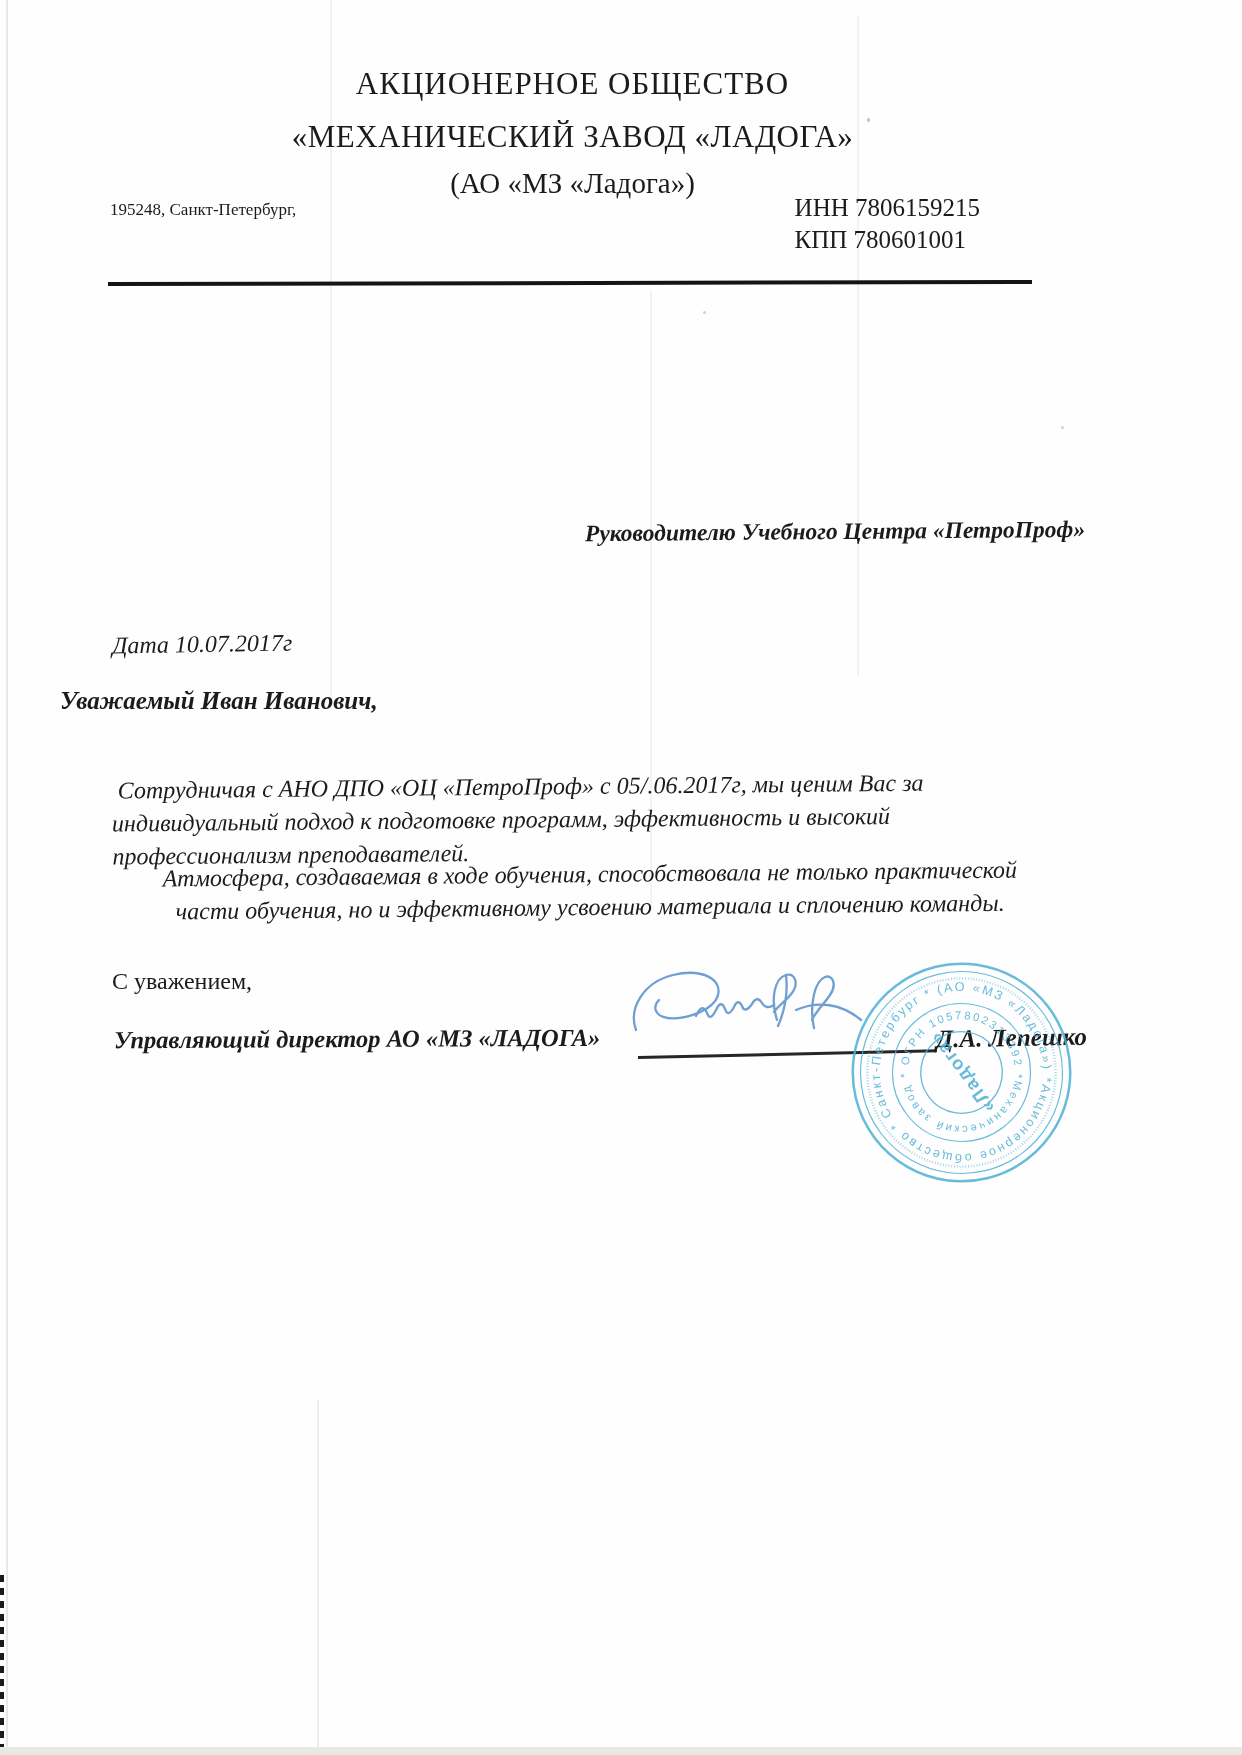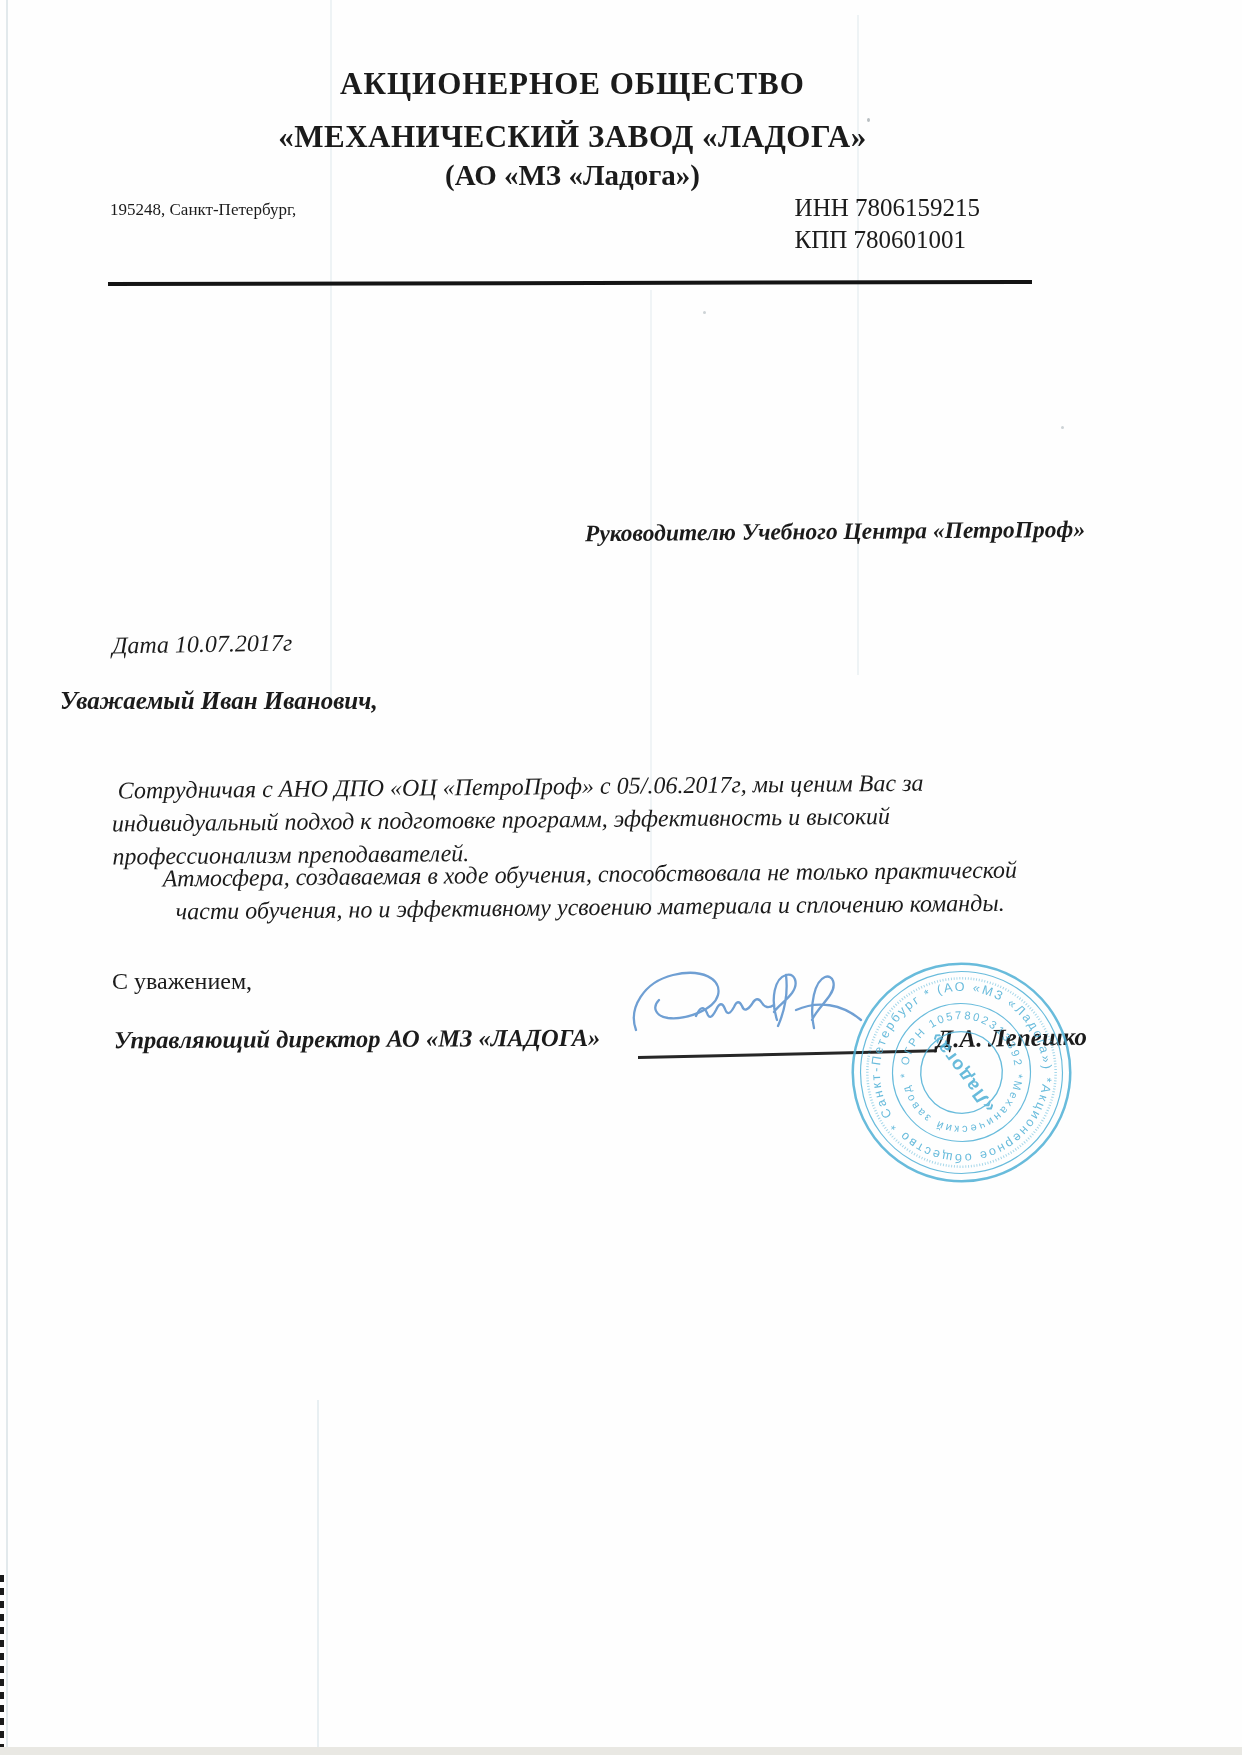--- a/index.html
+++ b/index.html
@@ -18,24 +18,24 @@
   .streak-a{left:330px;top:0;width:2px;height:700px;background:#eef3f5;}
   .streak-b{left:650px;top:290px;width:2px;height:620px;background:#f0f4f6;}
   .streak-c{left:857px;top:15px;width:2px;height:660px;background:#eef3f5;}
   .streak-d{left:317px;top:1400px;width:2px;height:355px;background:#e8eff2;}
   .edge-dash-bl{left:0;top:1575px;width:4px;height:180px;
     background:repeating-linear-gradient(180deg,#1a1a1a 0 7px,transparent 7px 13px);}
   .edge-bottom{left:0;top:1747px;width:100%;height:8px;background:#e9e8e3;}
   .speck{position:absolute;border-radius:50%;background:#cdd3d6;}
 
   
-  .org-block{position:absolute;left:100px;top:66px;width:945px;text-align:center;font-weight:bold;}
+  .org-block{position:absolute;left:100px;top:66px;width:945px;text-align:center;font-weight:normal;}
   .org-line1{font-size:31px;letter-spacing:1px;}
   .org-line2{font-size:31px;letter-spacing:.5px;margin-top:17px;}
-  .org-line3{font-size:29px;margin-top:4px;}
+  .org-line3{font-size:29px;margin-top:12px;}
 
   .addr-block{position:absolute;left:110px;top:194px;font-size:17px;line-height:31px;}
   .reg-block{position:absolute;right:262px;top:192px;font-size:25px;line-height:32px;text-align:left;}
 
   .head-rule{position:absolute;left:108px;top:281px;width:924px;height:4px;background:#141414;transform:rotate(-.12deg);}
 
   
   .addressee{position:absolute;left:585px;top:518px;font-size:23.5px;font-weight:bold;font-style:italic;transform:rotate(-.5deg);white-space:nowrap;}
   .date-line{position:absolute;left:112px;top:631px;font-size:24px;font-style:italic;transform:rotate(-.9deg);}
   .salutation{position:absolute;left:60px;top:687px;width:1030px;text-align:left;font-size:25px;font-weight:bold;font-style:italic;}

